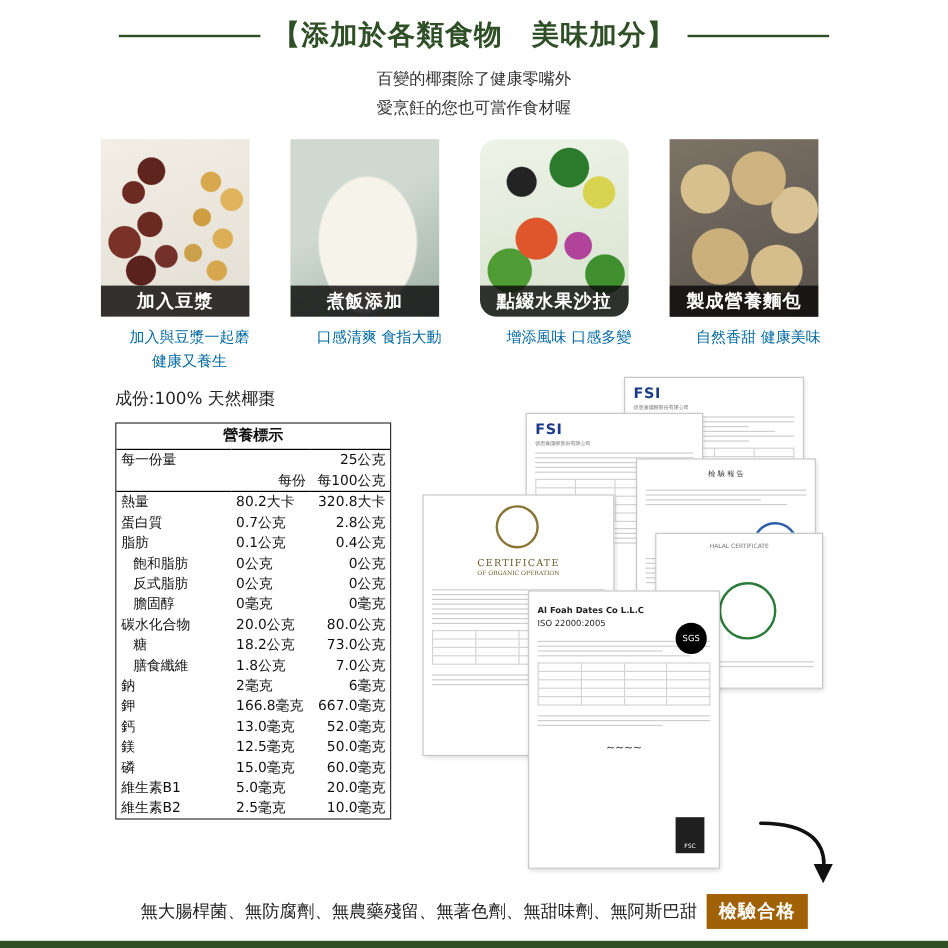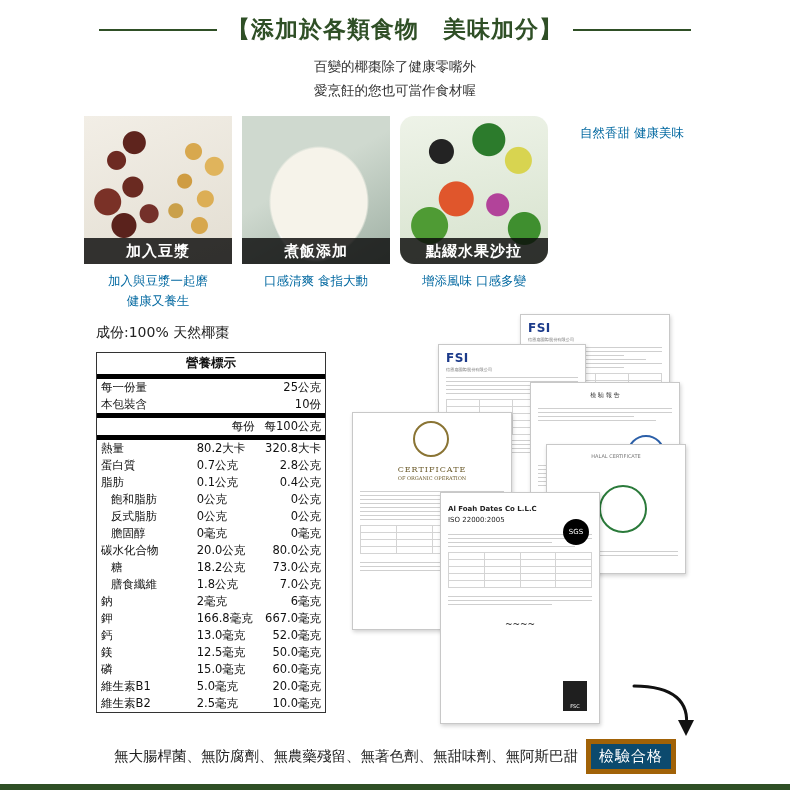--- a/index.html
+++ b/index.html
@@ -47,21 +47,21 @@
   .photo-row {
     margin-top: 14px;
     display: flex;
     justify-content: center;
     gap: 10px;
   }
   .photo-card {
     width: 148px;
   }
   .photo {
-    width: 148px;
+    width: 124px;
     height: 148px;
     position: relative;
     overflow: hidden;
   }
   .photo .band {
     position: absolute;
     left: 0;
     right: 0;
     bottom: 0;
     height: 26px;
@@ -162,21 +162,21 @@
   .nutri .title {
     text-align: center;
     font-size: 12.5px;
     font-weight: bold;
     padding: 1px 0 1px;
   }
   .nutri .lbl { text-align: left; width: 42%; }
   .nutri .v1 { text-align: left; width: 29%; }
   .nutri .v2 { text-align: right; width: 29%; }
   .nutri .hd { text-align: right; font-weight: normal; }
-  .line-bottom td { border-bottom: 5px solid #000000; }
+  .line-bottom td { border-bottom: 1px solid #000000; }
   .indent1 { padding-left: 14px !important; }
 
   
   .certs {
     position: absolute;
     left: 330px;
     top: -10px;
     width: 450px;
     height: 380px;
   }
@@ -312,26 +312,26 @@
     display: flex;
     align-items: center;
     justify-content: center;
     gap: 8px;
   }
   .footer-text {
     font-size: 14.5px;
     color: #222;
   }
   .badge {
-    background: #0c4a6e;
+    background: #a16207;
     color: #fff;
     font-size: 15px;
-    font-weight: normal;
+    font-weight: bold;
     padding: 3px 8px;
-    border: 5px solid #a16207;
+    border: 2px solid #a16207;
     letter-spacing: 1px;
   }
   .bottom-bar {
     position: absolute;
     left: 0; right: 0; bottom: 0;
     height: 6px;
     background: #2f4f26;
   }
 </style>
 </head>
@@ -374,20 +374,23 @@
     <div class="photo ph3">
       <div class="band">點綴水果沙拉</div>
     </div>
     <div class="caption">
       <div>增添風味 口感多變</div>
       <div></div>
     </div>
   </div>
 
   <div class="photo-card">
+    <div class="photo ph4">
+      <div class="band">製成營養麵包</div>
+    </div>
     <div class="caption">
       <div>自然香甜 健康美味</div>
       <div></div>
     </div>
   </div>
 
 </div>
 
 <div class="lower">
 
@@ -398,25 +401,20 @@
       <tbody>
           <tr class="line-bottom">
         <td class="title" colspan="3">營養標示</td>
       </tr>
       <tr>
         <td class="lbl">每一份量</td>
         <td class="v1"></td>
         <td class="v2">25公克</td>
       </tr>
       <tr class="line-bottom">
-        <td class="lbl">本包裝含</td>
-        <td class="v1"></td>
-        <td class="v2">10份</td>
-      </tr>
-      <tr class="line-bottom">
         <td class="lbl"></td>
         <td class="v1 hd">每份</td>
         <td class="v2 hd">每100公克</td>
       </tr>
 
       <tr>
             <td class="lbl">熱量</td>
             <td class="v1">80.2大卡</td>
             <td class="v2">320.8大卡</td>
           </tr>

